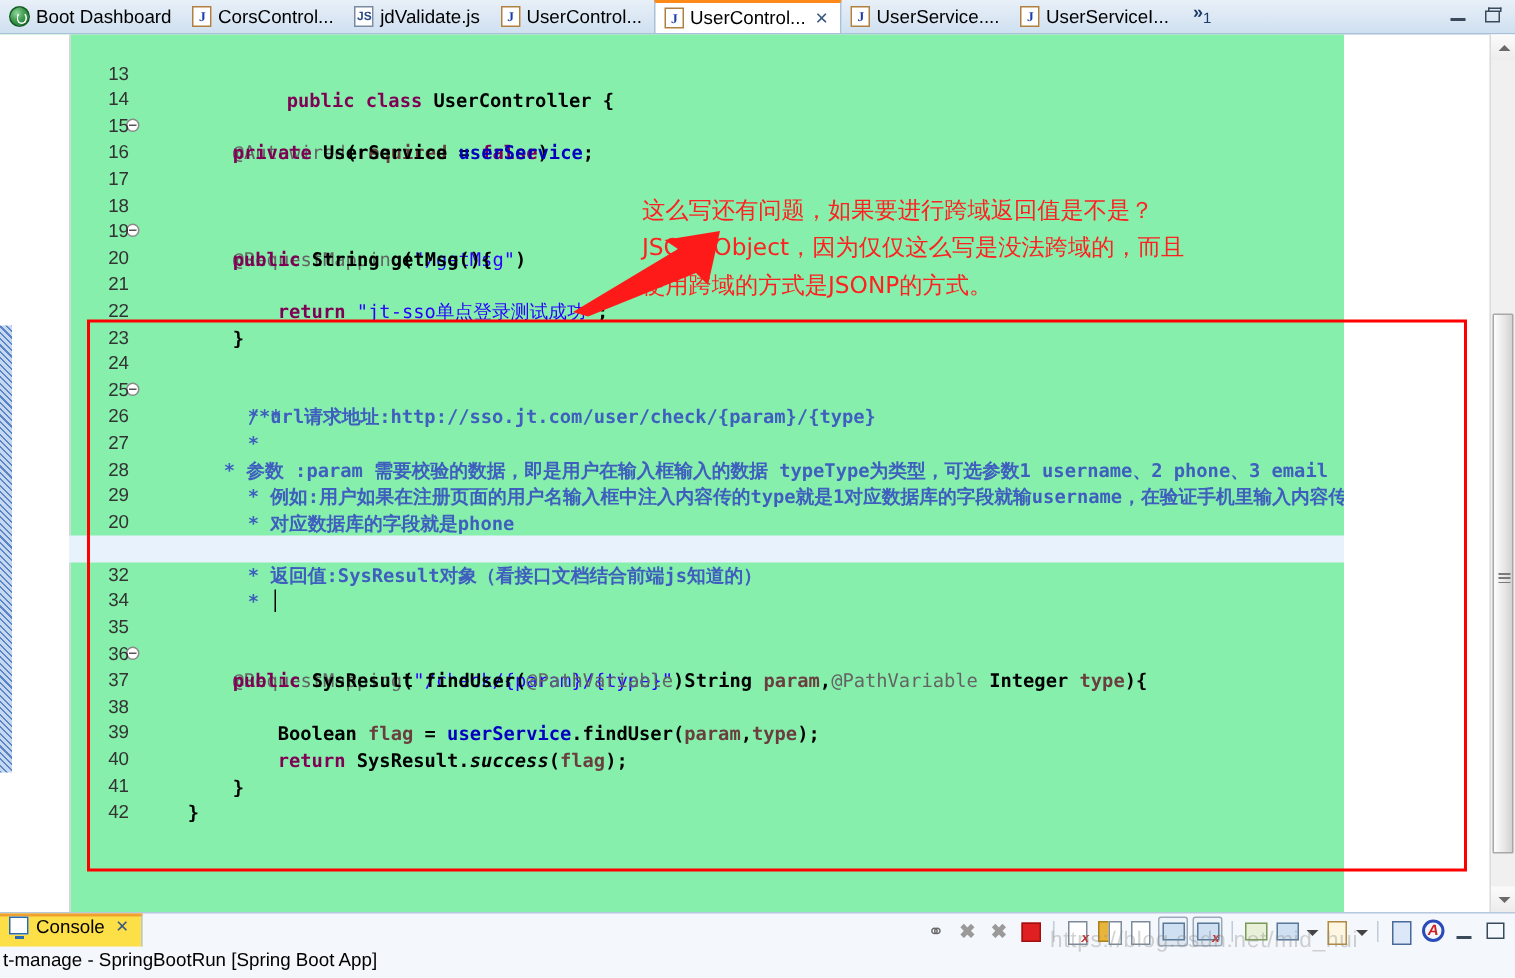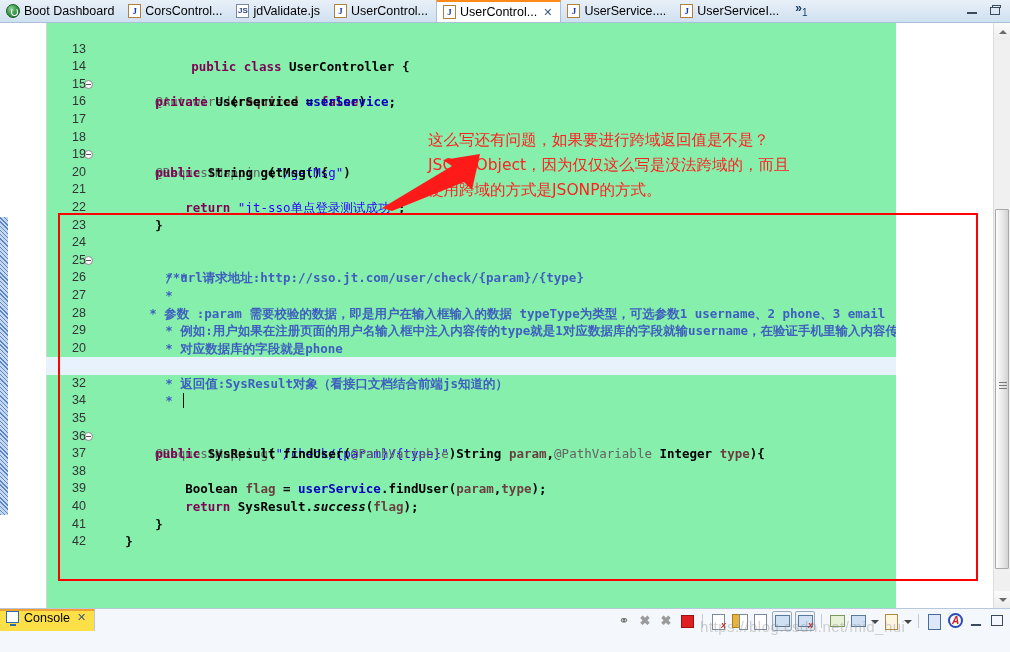--- a/index.html
+++ b/index.html
@@ -550,20 +550,21 @@
 </div>
 
 <div class="console">
 
   <div class="console-tab">
     <span class="console-icon"></span>
     <span>Console</span>
     <span class="tab-close">✕</span>
   </div>
 
+  <div class="console-title">t-manage - SpringBootRun [Spring Boot App]</div>
 
   <div class="console-toolbar">
     <span class="ctb">⚭</span>
     <span class="ctb" style="color:#9a9a9a;font-weight:bold;">✖</span>
     <span class="ctb" style="color:#9a9a9a;font-weight:bold;">✖</span>
     <span class="ctb">
         <i class="sq-red"></i>
       </span>
     <span class="ctb-sep"></span>
     <span class="ctb">

